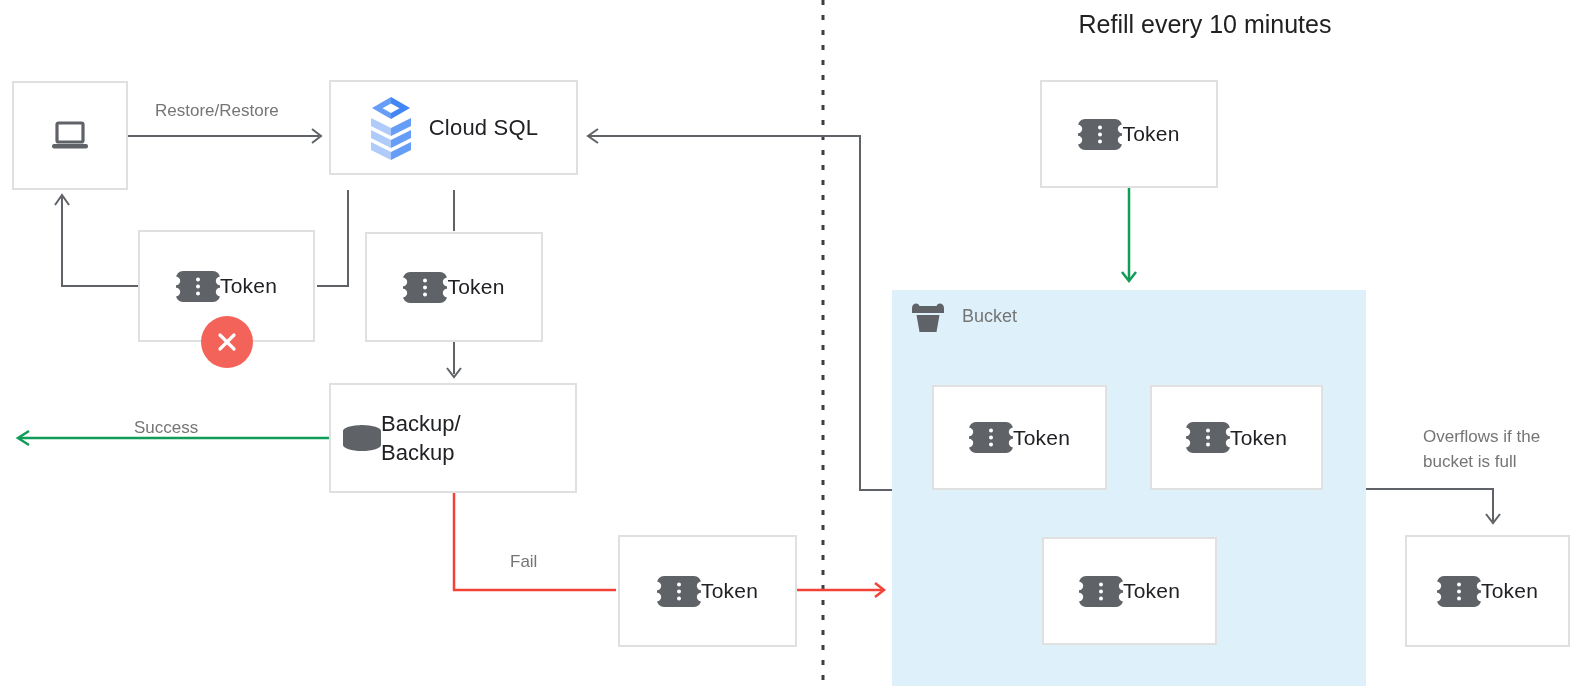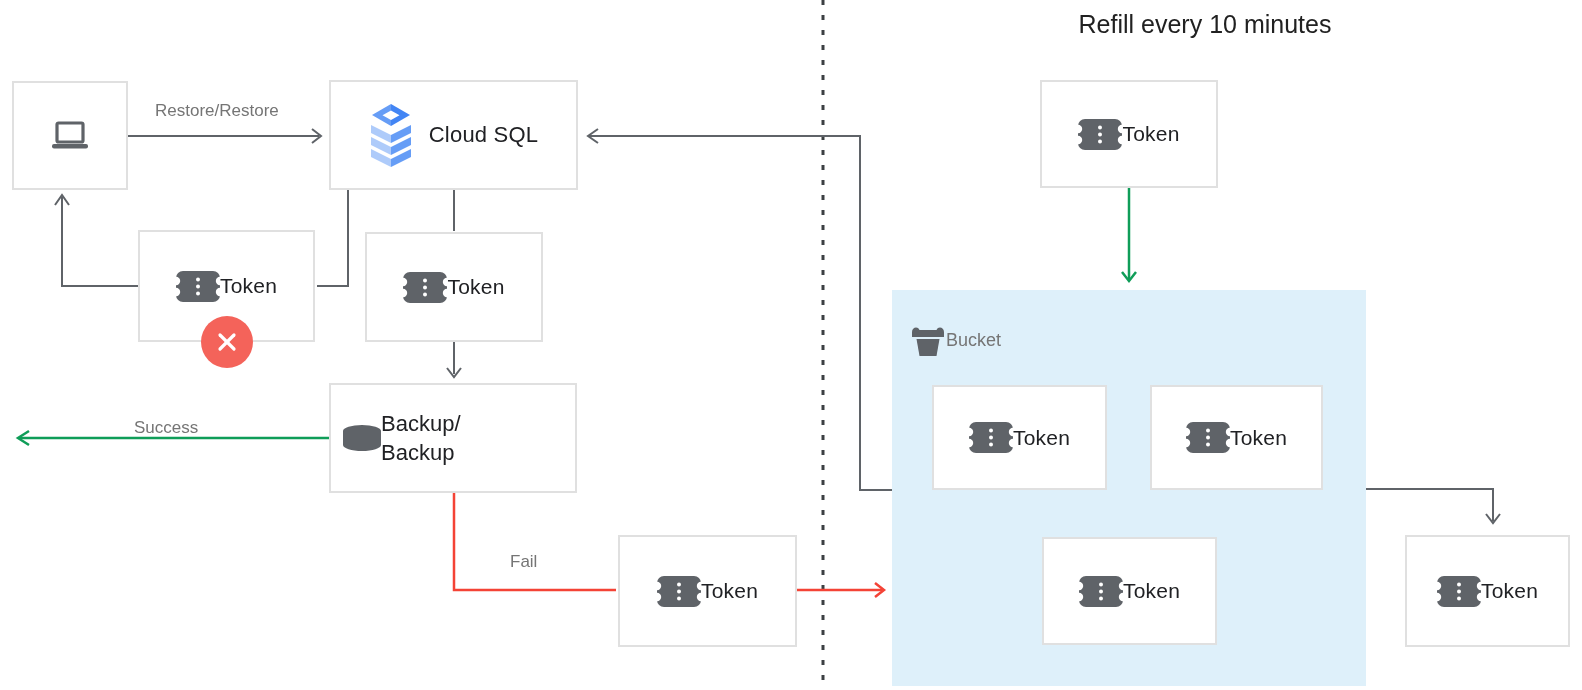--- a/index.html
+++ b/index.html
@@ -7,21 +7,21 @@
           font-family:"Liberation Sans",sans-serif;}
   .wires{position:absolute;left:0;top:0;z-index:1;}
   .bucket-bg{position:absolute;left:892px;top:290px;width:474px;height:396px;background:#def0fa;z-index:0;}
   .node{position:absolute;background:#ffffff;border:2px solid #e0e0e0;box-sizing:border-box;
         display:flex;align-items:center;justify-content:center;z-index:2;}
   .node .lbl{font-size:21px;color:#202124;letter-spacing:.2px;}
   .node.big .lbl{font-size:22px;}
   .edge-label{position:absolute;font-size:17px;color:#757575;z-index:2;white-space:nowrap;}
   .title{position:absolute;left:1020px;top:10px;width:370px;text-align:center;
          font-size:25px;font-weight:normal;color:#212121;z-index:2;}
-  .bucket-caption{position:absolute;left:910px;top:324px;display:flex;align-items:center;
+  .bucket-caption{position:absolute;left:910px;top:300px;display:flex;align-items:center;gap:16px;
                   font-size:18px;color:#757575;z-index:2;}
   .overflow-label{position:absolute;left:1423px;top:424px;font-size:17px;color:#757575;
                   line-height:25px;z-index:2;}
   .badge{position:absolute;left:201px;top:316px;width:52px;height:52px;border-radius:50%;
          background:#f4635a;display:flex;align-items:center;justify-content:center;z-index:3;}
   .backup-node{justify-content:flex-start;padding-left:12px;}
   .backup-text{display:flex;flex-direction:column;line-height:29px;font-size:22px;color:#202124;}
   .hidden-defs{position:absolute;width:0;height:0;overflow:hidden;}
 </style>
 </head>
@@ -92,21 +92,21 @@
     </g>
   </svg>
 
   <div class="node" style="left:12px;top:81px;width:116px;height:109px;">
     <svg width="40" height="29" viewBox="0 0 40 29">
       <rect x="7" y="2" width="26" height="19" rx="1.5" fill="none" stroke="#5f6368" stroke-width="3.2"></rect>
       <rect x="2" y="23" width="36" height="4.5" rx="2" fill="#5f6368"></rect>
     </svg>
   </div>
 
-  <div class="node big" style="left:329px;top:80px;width:249px;height:110px;gap:16px;">
+  <div class="node big" style="left:329px;top:80px;width:249px;height:95px;gap:16px;">
     <svg width="44" height="64" viewBox="0 0 44 64">
       <use href="#csql"></use>
     </svg>
     <span class="lbl">Cloud SQL</span>
   </div>
 
   <div class="node" style="left:138px;top:230px;width:177px;height:112px;">
     <svg width="44" height="31" viewBox="0 0 44 31">
         <use href="#tok"></use>
       </svg>
@@ -183,14 +183,18 @@
       <path d="M6.5,15 L29.5,15 L26.5,32 L9.5,32 Z" fill="#5f6368"></path>
     </svg>
     <span>Bucket</span>
   </div>
 
   <div class="title">Refill every 10 minutes</div>
 
   <div class="edge-label" style="left:155px;top:101px;">Restore/Restore</div>
   <div class="edge-label" style="left:134px;top:418px;">Success</div>
   <div class="edge-label" style="left:510px;top:552px;">Fail</div>
+  <div class="overflow-label">
+    <div>Overflows if the</div>
+    <div>bucket is full</div>
+  </div>
 
 </div>
 
 </body></html>

